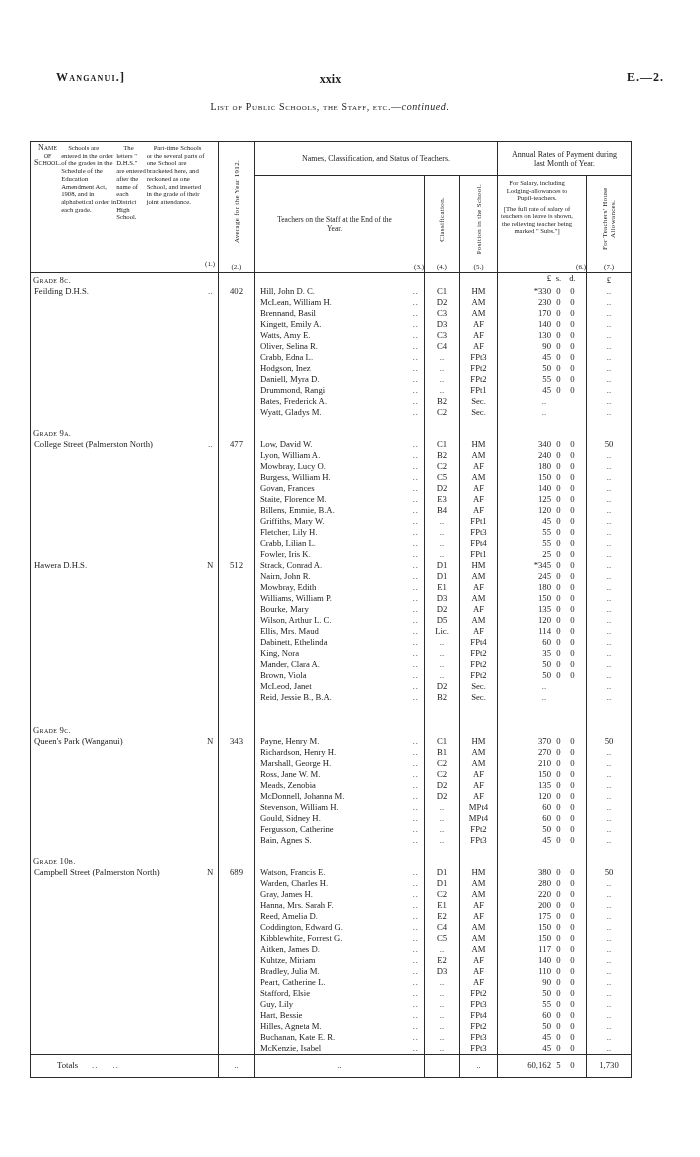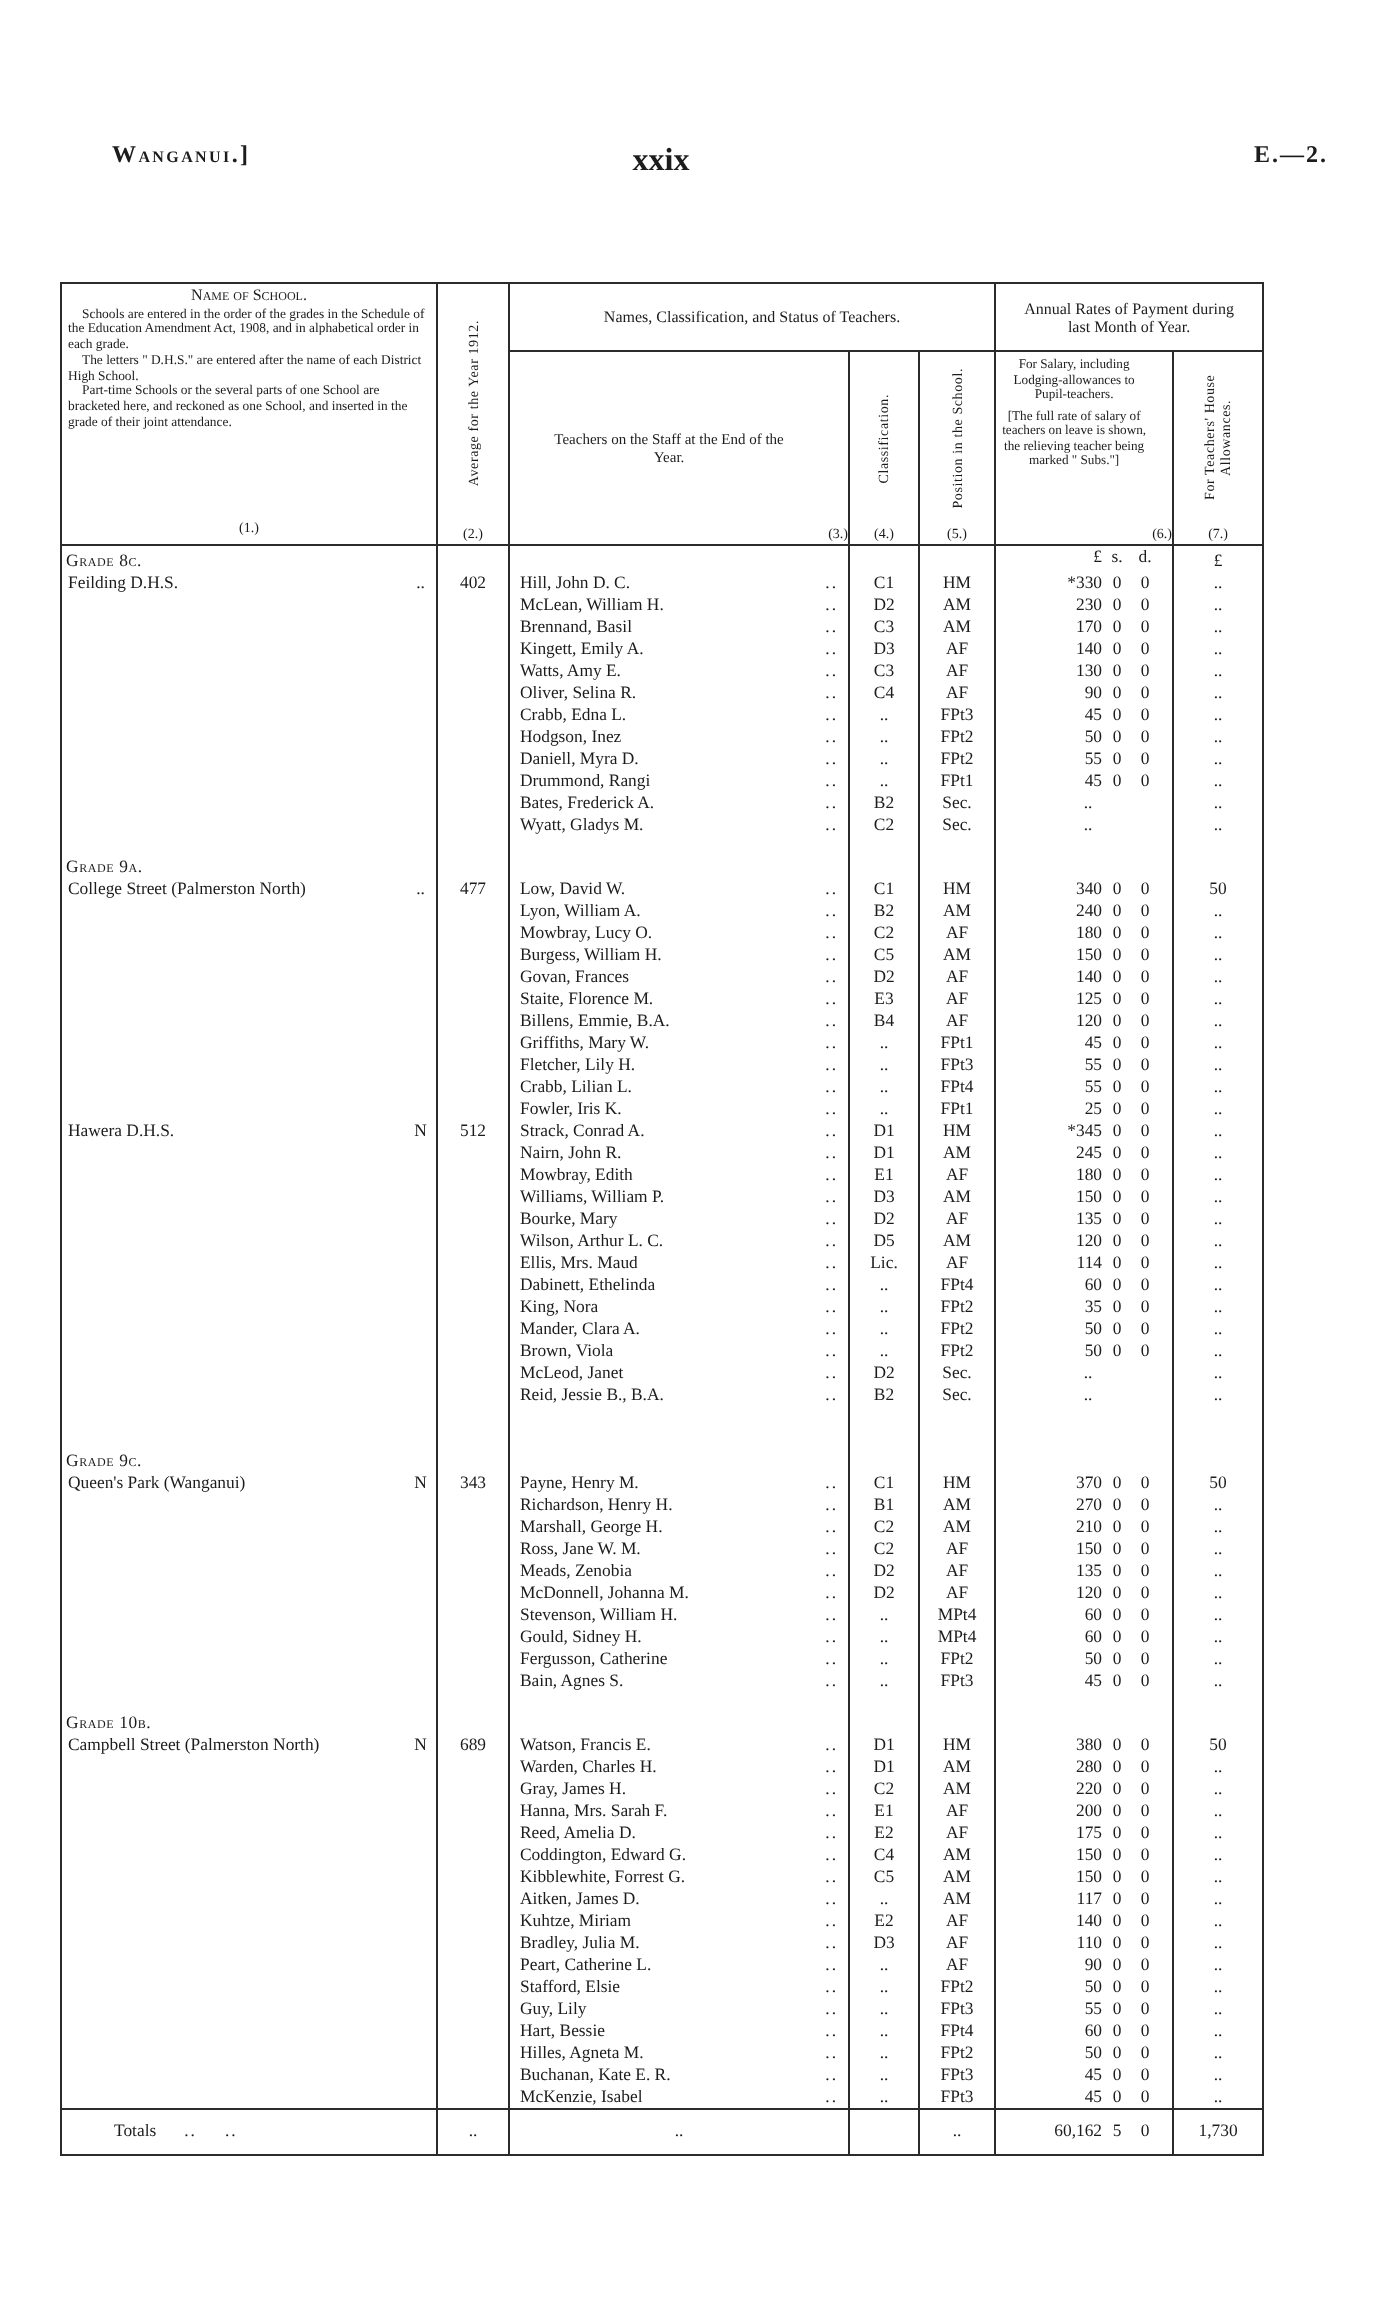--- a/index.html
+++ b/index.html
@@ -5,37 +5,37 @@
   * { box-sizing: border-box; }
   html,body { margin:0; padding:0; }
   body {
     width:700px; height:1157px; background:#ffffff;
     font-family:"Liberation Serif", serif; color:#1c1c1c;
   }
   .page { position:relative; width:700px; height:1157px; overflow:hidden; background:#fff; }
 
   .running-head { position:absolute; top:70px; left:30px; width:601px; height:16px; font-size:11px;font-weight:bold; }
   .rh-left  { position:absolute; left:26px; top:0; font-variant:small-caps; letter-spacing:1.2px; font-size:12px; }
-  .rh-center{ position:absolute; left:0; right:0; top:2px; text-align:center; font-size:16px; }
+  .rh-center{ position:absolute; left:0; right:0; top:2px; text-align:center; font-size:12px; }
   .rh-right { position:absolute; right:-33px; top:0; font-size:12px; letter-spacing:1px; }
 
   .doc-title { position:absolute; top:101px; left:0; width:660px; text-align:center; font-size:10px; letter-spacing:0.6px; }
   .doc-subtitle { position:absolute; top:126px; left:0; width:660px; text-align:center; font-size:9.5px; letter-spacing:0.4px; }
   .sc { font-variant:small-caps; }
   .it { font-style:italic; }
 
   table.main { position:absolute; top:141px; left:30px; width:601px; border-collapse:collapse; table-layout:fixed; border:1.2px solid #2b2b2b; }
   .main thead th { border:1px solid #2b2b2b; font-weight:normal; vertical-align:top; padding:0; }
   .main tbody td { border-left:1px solid #2b2b2b; font-size:8.7px; line-height:11px; padding:0 2px; vertical-align:top; white-space:nowrap; }
   .main tbody td.col-flag { border-left:none; }
   .main tbody td:last-child { border-right:none; }
 
   
   .h-group { font-size:8px; text-align:center; vertical-align:middle !important; padding:3px 8px !important; height:34px; }
-  .h-name-inner { height:130px; display:flex; flex-direction:column; font-size:6.7px; line-height:7.7px; text-align:left; padding:2px 3px; }
+  .h-name-inner { height:130px; display:flex; flex-direction:row; font-size:6.7px; line-height:7.7px; text-align:left; padding:2px 3px; }
   .h-title { text-align:center; font-size:8px; margin:0 0 2px 0; font-variant:small-caps; }
   .note { margin:0; text-indent:7px; }
   .colnum { margin-top:auto; text-align:center; font-size:7px; padding:1px 0 1px; }
   .vwrap { display:flex; flex-direction:column; align-items:center; }
   .vwrap-tall { height:130px; }
   .vwrap-short { height:96px; }
   .rotbox { flex:1; display:flex; align-items:center; justify-content:center; overflow:hidden; }
   .rot { writing-mode:vertical-rl; transform:rotate(180deg); font-size:7px; letter-spacing:0.3px; text-align:center; }
   .vwrap-short .rot { max-height:84px; }
   .vwrap-tall  .rot { max-height:118px; }
@@ -64,20 +64,23 @@
 <body>
 
 <div class="page">
 
   <div class="running-head">
     <span class="rh-left">Wanganui.]</span>
     <span class="rh-center">xxix</span>
     <span class="rh-right">E.—2.</span>
   </div>
 
+  <div class="doc-title">
+    <span class="sc">List of Public Schools, the Staff, etc.—</span><span class="it">continued.</span>
+  </div>
 
 
   <table class="main">
     <colgroup>
       <col style="width:172px">
         <col style="width:16px">
         <col style="width:36px">
         <col style="width:170px">
       <col style="width:35px">
         <col style="width:38px">

